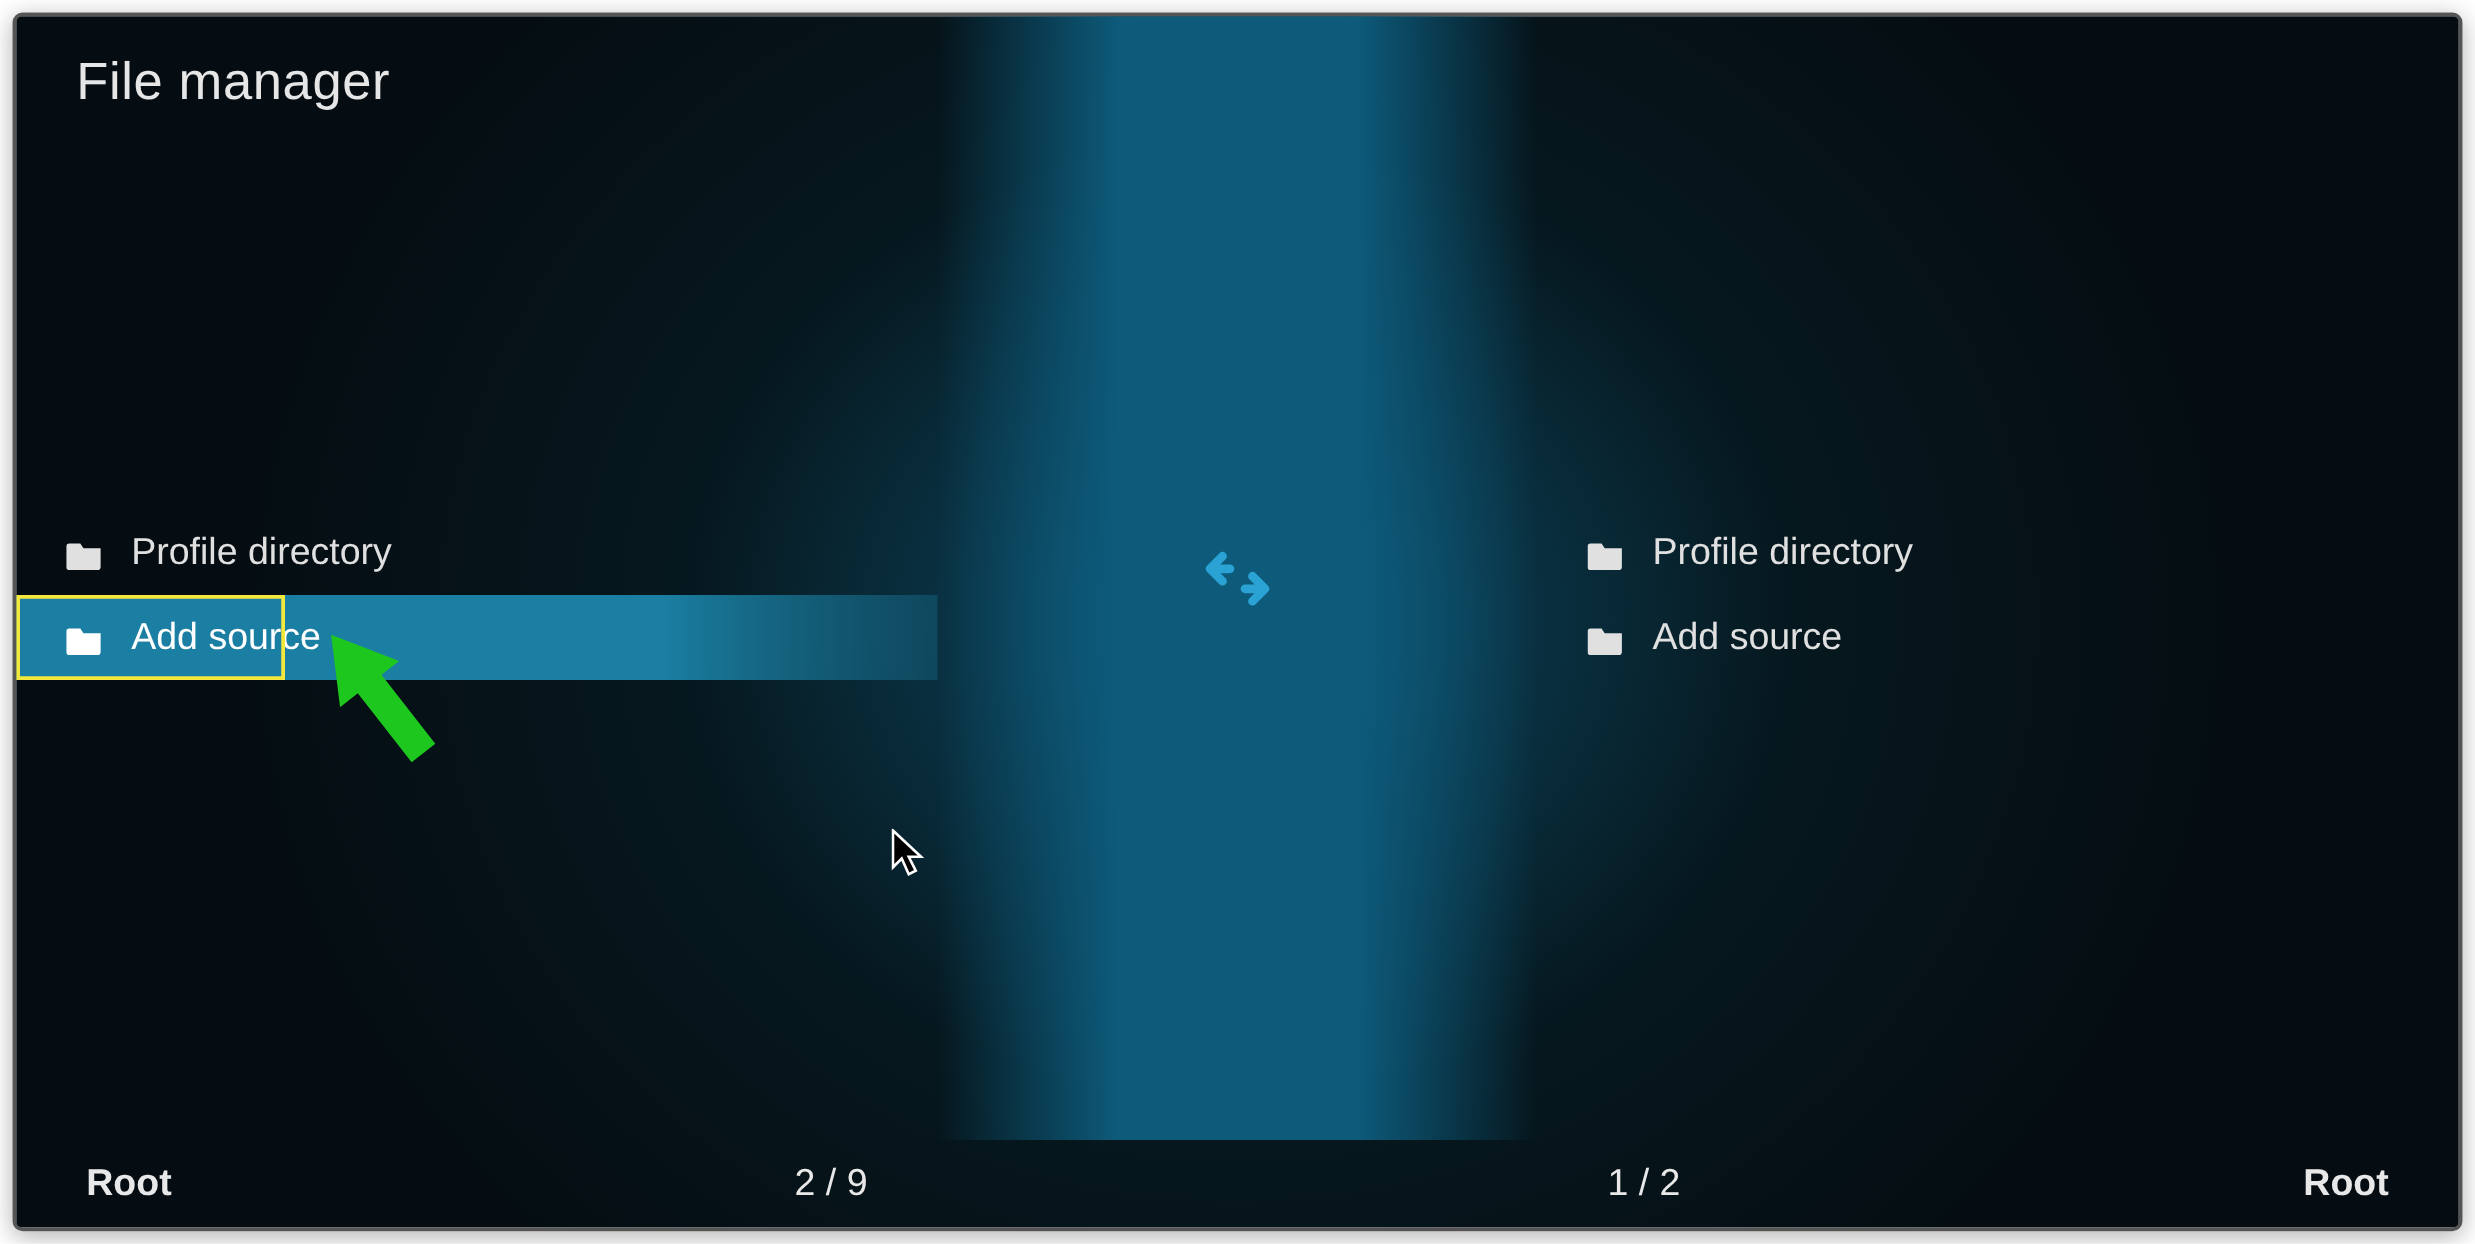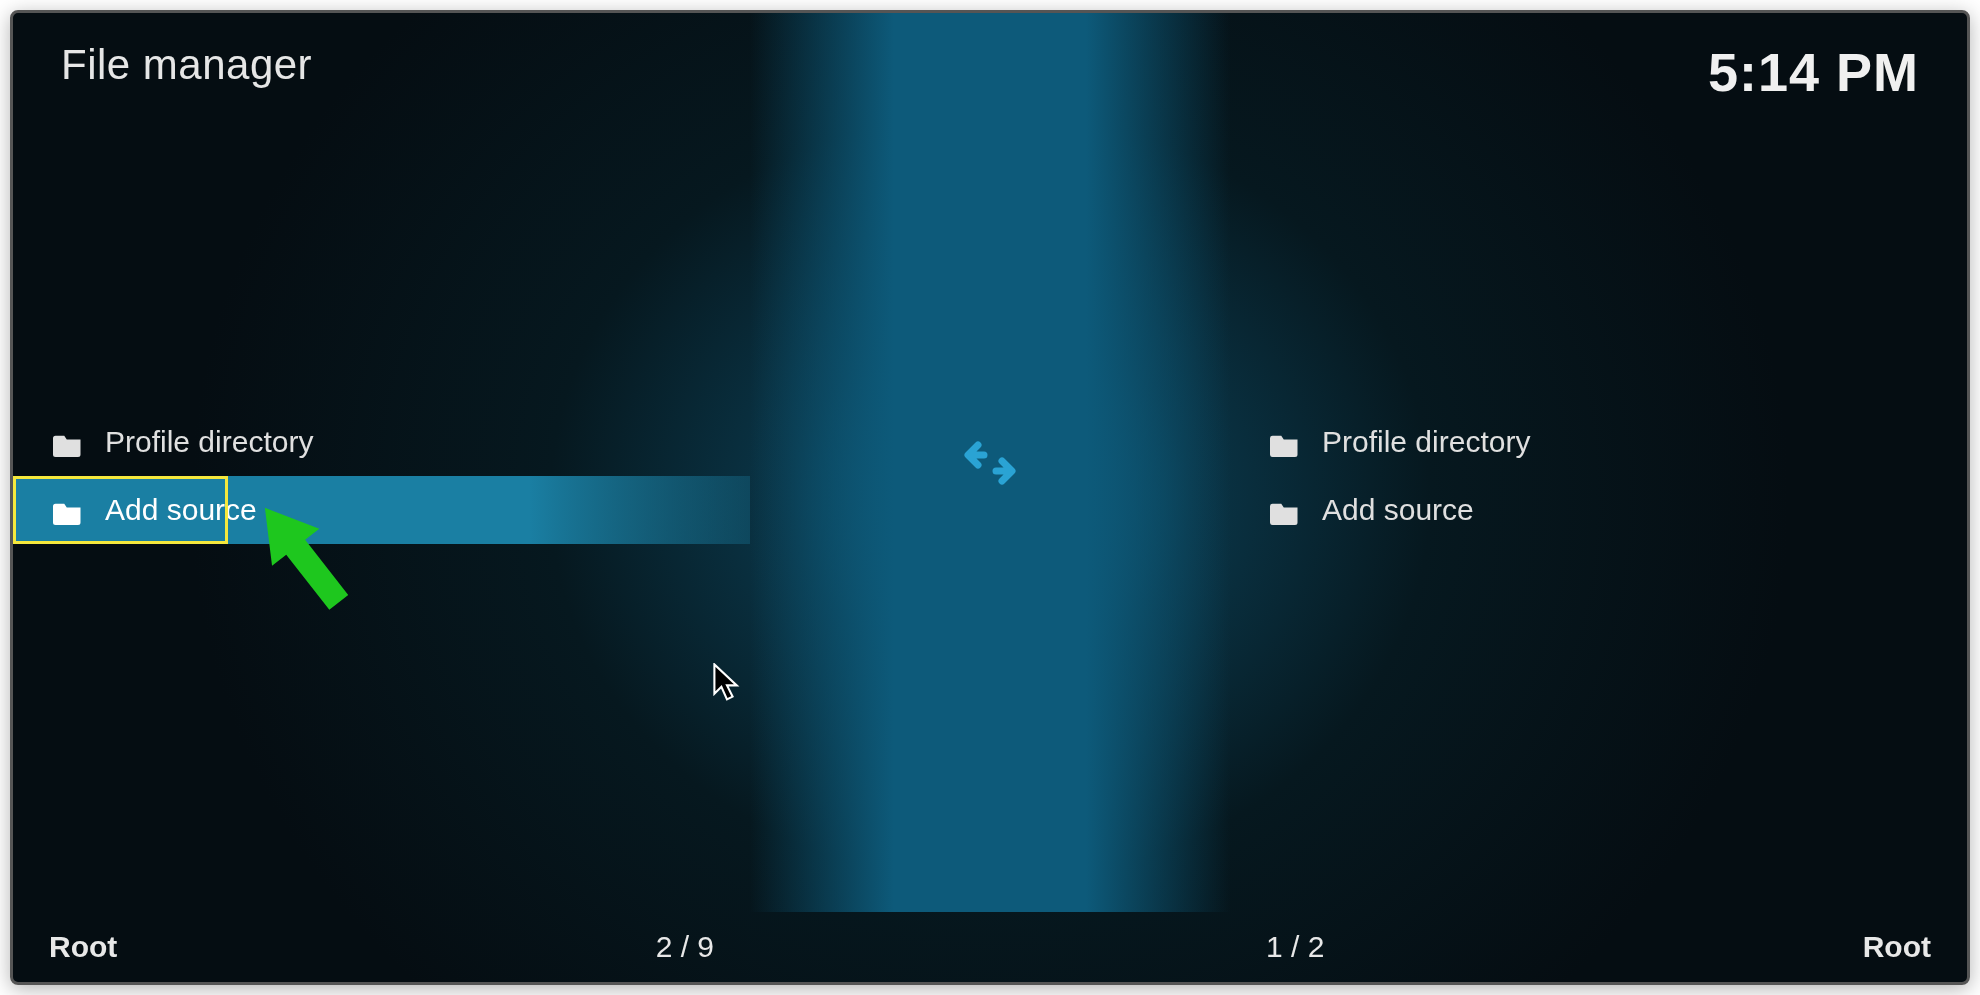--- a/index.html
+++ b/index.html
@@ -28,21 +28,21 @@
       box-shadow: 0 4px 20px rgba(0,0,0,0.3);
     }
     .header {
       position: absolute;
       top: 0;
       left: 0;
       right: 0;
       display: flex;
       justify-content: space-between;
       align-items: flex-start;
-      padding: 28px 48px 0 48px;
+      padding: 28px 72px 0 48px;
       z-index: 5;
     }
     .title {
       color: #e6e6e6;
       font-size: 42px;
       font-weight: 300;
       letter-spacing: 0.5px;
     }
     .clock {
       color: #f0f0f0;
@@ -118,21 +118,21 @@
       left: 0;
       right: 0;
       height: 70px;
       display: flex;
     }
     .footer-pane {
       flex: 1;
       display: flex;
       justify-content: space-between;
       align-items: center;
-      padding: 0 36px;
+      padding: 0 56px;
       color: #e8e8e8;
       font-size: 30px;
     }
     .footer-pane .path {
       font-weight: 600;
     }
     .footer-pane .count {
       font-weight: 300;
     }
     .footer-gap {
@@ -157,21 +157,20 @@
       pointer-events: none;
     }
   </style>
 </head>
 <body>
 
 <div class="window">
 
   <div class="header">
     <div class="title">File manager</div>
-    <div class="clock">5:14 PM</div>
   </div>
 
   <div class="panes">
 
     <div class="pane">
       <div class="pane-list">
         <div class="file-row">
           <span class="folder-icon">
             <svg viewBox="0 0 24 20" fill="#e0e0e0">
                 <path d="M2 3 h7 l2 3 h11 v12 a2 2 0 0 1 -2 2 h-18 a2 2 0 0 1 -2 -2 v-13 a2 2 0 0 1 2 -2 z"></path>

